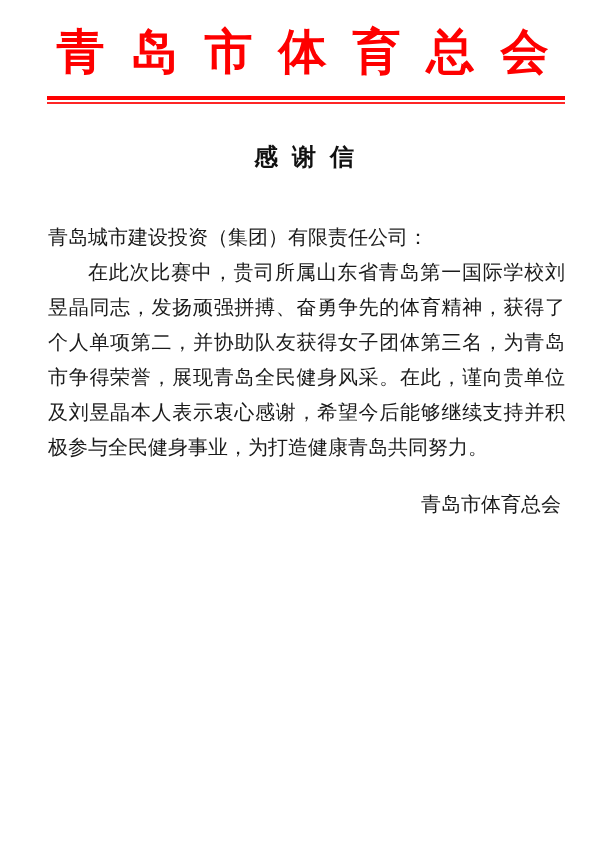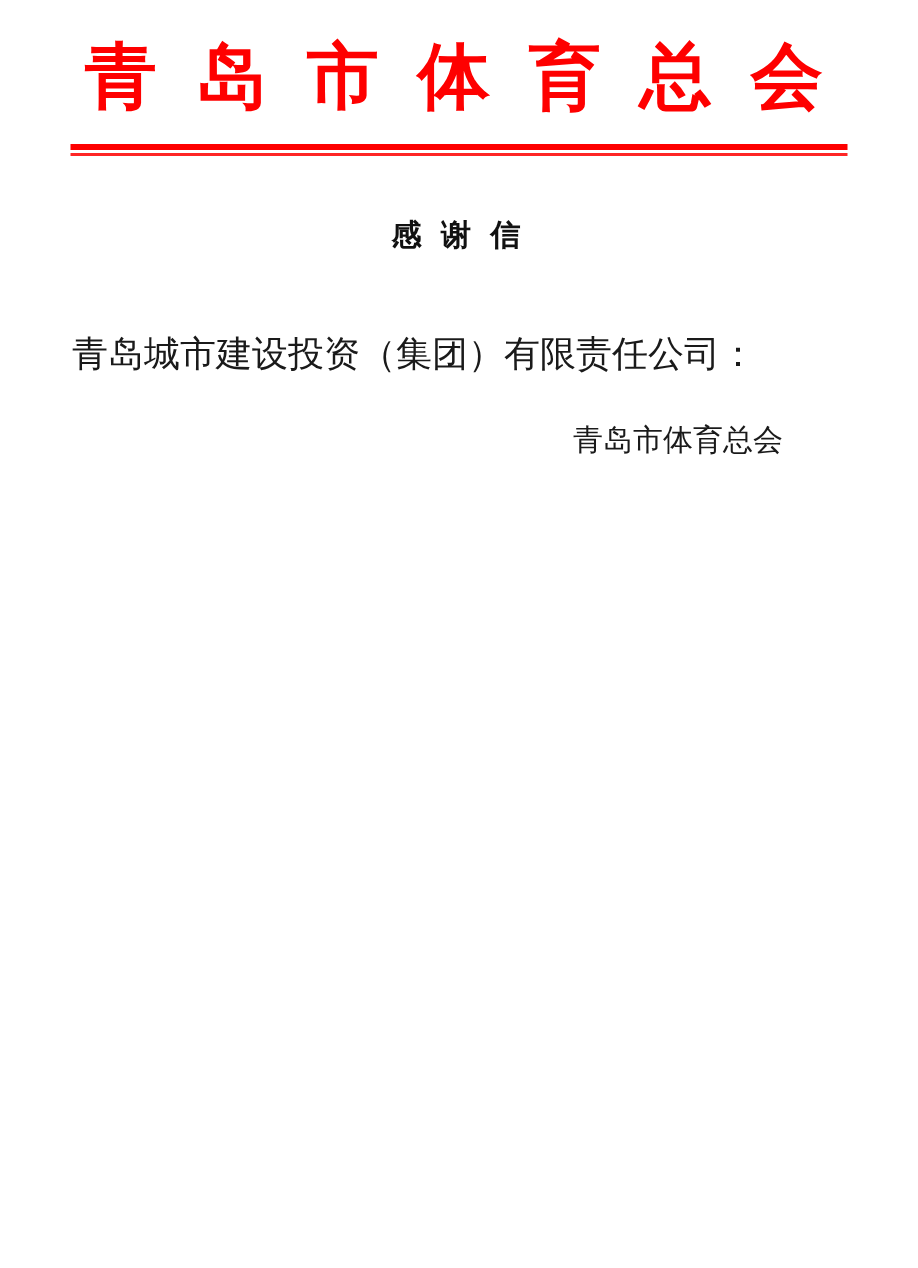--- a/index.html
+++ b/index.html
@@ -38,45 +38,45 @@
     height: 2px;
     background: transparent;
   }
   .double-rule .rule-thin {
     height: 1.5px;
     background: #fe0000;
     opacity: 0.85;
   }
   .letter-title {
     margin: 38px 0 0 0;
-    font-size: 20px;
+    font-size: 24px;
     line-height: 30px;
     font-weight: bold;
     text-align: center;
     color: #111111;
     letter-spacing: 4px;
   }
   .letter-body {
     margin: 48px 47px 0 48px;
-    font-size: 24px;
+    font-size: 20px;
     line-height: 35px;
     text-align: justify;
     text-align-last: left;
   }
   .letter-body p {
     margin: 0;
     padding: 0;
   }
   .letter-body p.para {
     text-indent: 2em;
   }
   .signature-block {
     margin-top: 22px;
     text-align: right;
-    padding-right: 90px;
+    padding-right: 51px;
   }
   .signature-inner {
     display: inline-block;
     text-align: center;
     font-size: 20px;
     line-height: 35px;
   }
 </style>
 </head>
 <body>
@@ -89,20 +89,21 @@
       <div class="rule-thick"></div>
       <div class="rule-gap"></div>
       <div class="rule-thin"></div>
     </div>
   </header>
 
   <h2 class="letter-title">感 谢 信</h2>
 
   <div class="letter-body">
     <p class="salutation">青岛城市建设投资（集团）有限责任公司：</p>
+    <p class="para">在此次比赛中，贵司所属山东省青岛第一国际学校刘昱晶同志，发扬顽强拼搏、奋勇争先的体育精神，获得了个人单项第二，并协助队友获得女子团体第三名，为青岛市争得荣誉，展现青岛全民健身风采。在此，谨向贵单位及刘昱晶本人表示衷心感谢，希望今后能够继续支持并积极参与全民健身事业，为打造健康青岛共同努力。</p>
   </div>
 
   <div class="signature-block">
     <div class="signature-inner">
       <div>青岛市体育总会</div>
     </div>
   </div>
 
 </div>
 

